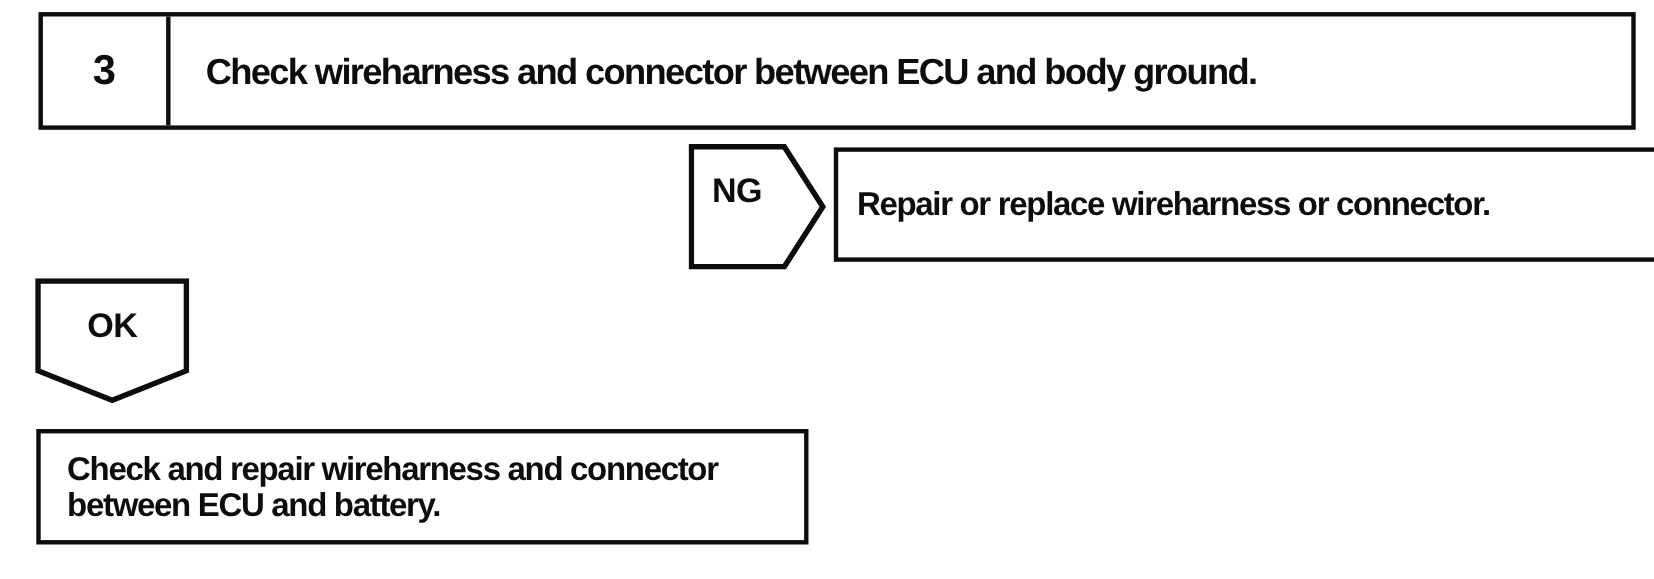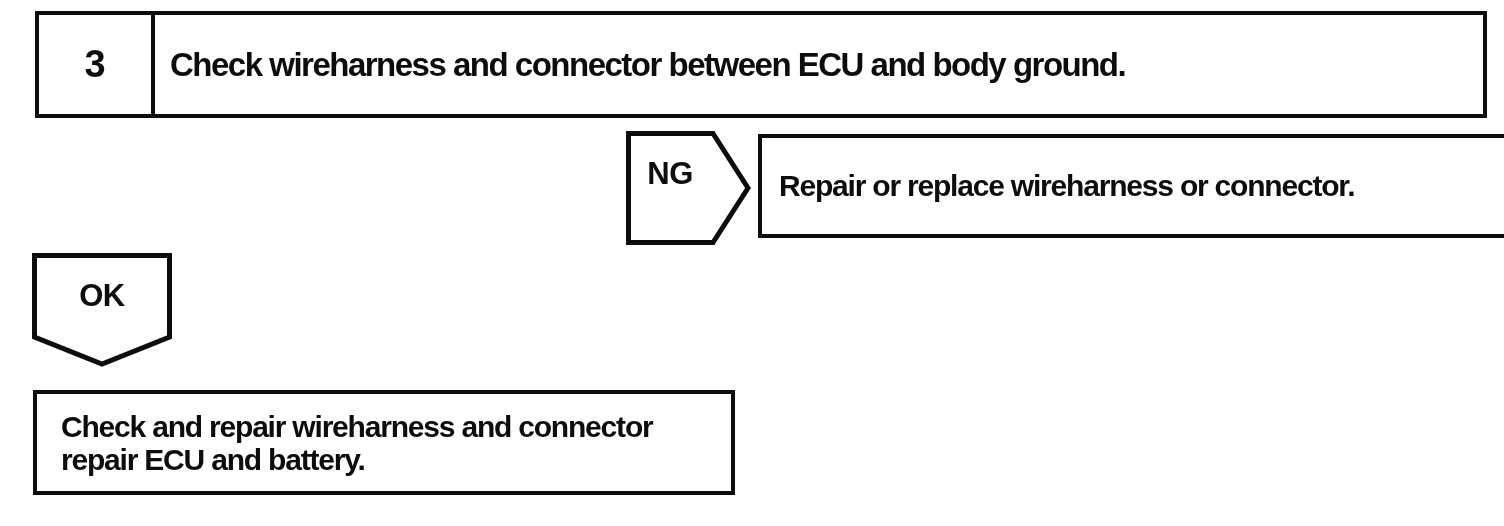--- a/index.html
+++ b/index.html
@@ -39,21 +39,21 @@
     align-items: center;
     justify-content: center;
     font-weight: bold;
     font-size: 38px;
     flex-shrink: 0;
   }
   .step-text-cell {
     flex: 1;
     display: flex;
     align-items: center;
-    padding-left: 15px;
+    padding-left: 32px;
     font-weight: bold;
     font-size: 33px;
     letter-spacing: -1.5px;
     white-space: nowrap;
   }
   
   .ng-wrap {
     position: absolute;
     left: 626px;
     top: 131px;
@@ -145,17 +145,17 @@
   <div class="ok-wrap">
     <svg width="140" height="114" viewBox="0 0 140 114">
       <polygon points="2.5,2.5 137.5,2.5 137.5,84 70,111 2.5,84" fill="#ffffff" stroke="#0d0d0d" stroke-width="5" stroke-linejoin="miter"></polygon>
     </svg>
     <span class="ok-label">OK</span>
   </div>
 
   <div class="box result-box">
     <div class="result-lines">
       <div>Check and repair wireharness and connector</div>
-      <div>repair ECU and battery.</div>
+      <div>between ECU and battery.</div>
     </div>
   </div>
 
 </div>
 
 </body></html>

